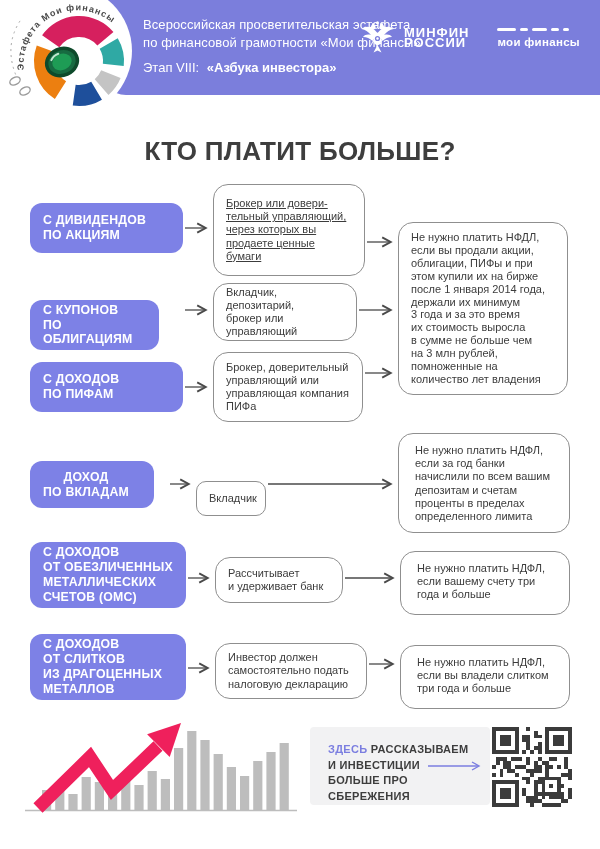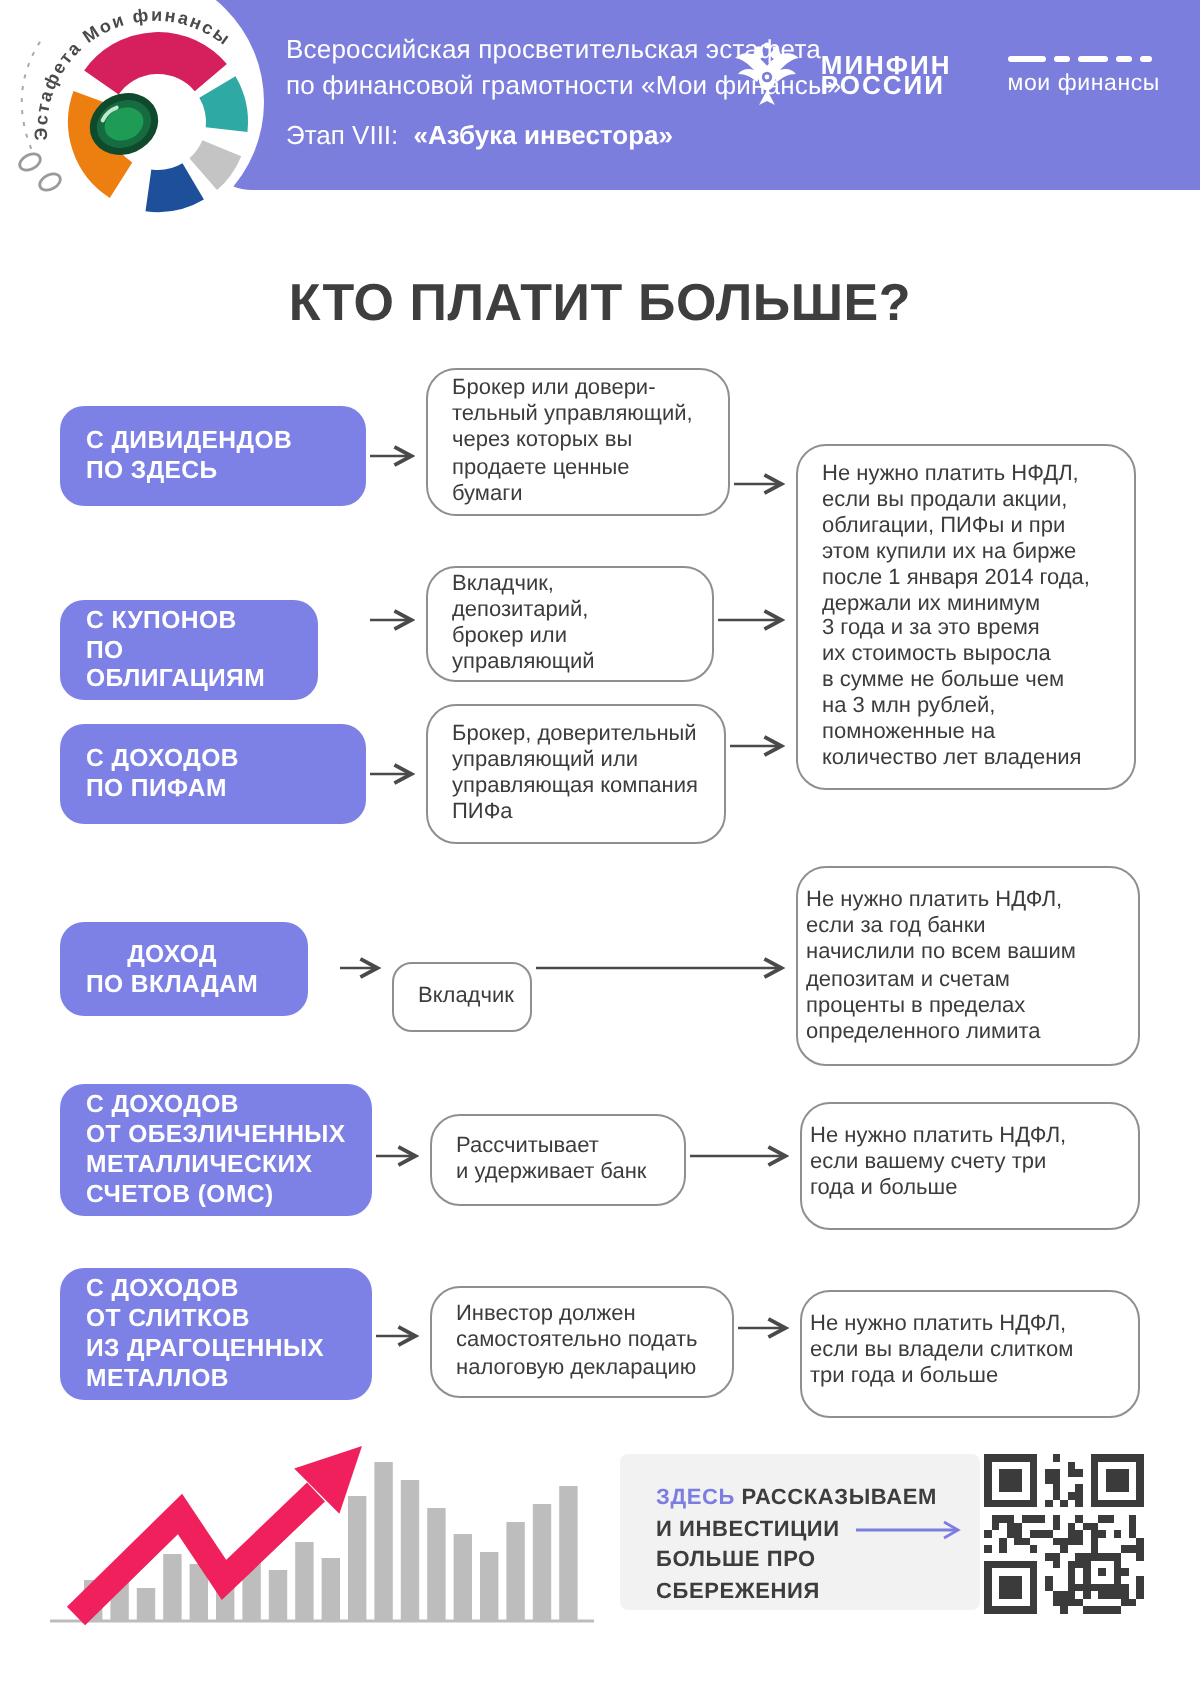--- a/index.html
+++ b/index.html
@@ -18,49 +18,49 @@
   .header-text .l { font-size:13px; line-height:17.5px; font-weight:400; letter-spacing:.1px; }
   .stage { margin-top:9px; font-size:13px; }
   .stage .pre { font-weight:400; }
   .stage .nm  { font-weight:700; margin-left:4px; }
   .logos { position:absolute; right:20px; top:21px; display:flex; align-items:center; color:#fff; }
   .minfin { display:flex; align-items:center; gap:8px; }
   .minfin-label { font-size:13px; font-weight:700; letter-spacing:1px; line-height:10px; }
   .moifin { margin-left:28px; }
   .moifin .dashes { display:flex; gap:4px; margin-bottom:5px; }
   .moifin .dashes i { display:block; height:3px; background:#fff; border-radius:2px; }
-  .moifin .t { font-size:11.5px; font-weight:400; letter-spacing:.3px; }
+  .moifin .t { font-size:11.5px; font-weight:700; letter-spacing:.3px; }
   
   .badge { position:absolute; left:-2px; top:-16px; width:140px; height:136px; }
   
   .title {
     position:absolute; left:0; top:136px; width:100%; text-align:center;
     font-size:26px; font-weight:800; letter-spacing:.3px; color:#3E3E3E;
   }
   
   .lbl {
     position:absolute; background:#7D81E6; border-radius:12px; color:#fff;
     font-size:12.3px; line-height:14.8px; font-weight:700; letter-spacing:.2px;
     display:flex; align-items:center; padding:0 13px; white-space:pre-line;
   }
   .mid, .note {
     position:absolute; background:#fff; border:1.4px solid #8F8F8F; border-radius:15px;
     color:#3C3C3C; font-size:11px; line-height:13.2px; white-space:pre-line;
     display:flex; align-items:center; padding:10px 12px;
   }
-  .note { align-items:flex-start; padding:10px 4px; }
+  .note { align-items:flex-start; padding:10px 16px; }
   .note.tall { line-height:12.9px; padding:8px 12px; }
   
   #l1{left:30px; top:203px; width:153px; height:50px;}
   #l2{left:30px; top:300px; width:129px; height:50px;}
   #l3{left:30px; top:362px; width:153px; height:50px;}
   #l4{left:30px; top:461px; width:124px; height:47px;text-align:center;}
   #l5{left:30px; top:542px; width:156px; height:66px;}
   #l6{left:30px; top:634px; width:156px; height:66px;}
-  #m1{left:213px; top:184px; width:152px; height:74px;}
+  #m1{left:213px; top:184px; width:152px; height:92px;text-decoration:underline;}
   #m2{left:213px; top:283px; width:144px; height:58px;}
   #m3{left:213px; top:352px; width:150px; height:70px;}
   #m4{left:196px; top:466px; width:70px;  height:35px; border-radius:10px;margin-top:15px;}
   #m5{left:215px; top:557px; width:128px; height:46px;}
   #m6{left:215px; top:643px; width:152px; height:56px;}
   #n123{left:398px; top:222px; width:170px; height:173px;}
   #n4{left:398px; top:433px; width:172px; height:100px;}
   #n5{left:400px; top:551px; width:170px; height:64px;}
   #n6{left:400px; top:645px; width:170px; height:64px;}
   .arrows { position:absolute; left:0; top:0; width:600px; height:849px; pointer-events:none; }
@@ -152,21 +152,21 @@
       <ellipse cx="27" cy="107" rx="5.5" ry="3.6" fill="#fff" stroke="#9a9a9a" stroke-width="1.4" transform="rotate(-28 27 107)"></ellipse>
       <text font-family="Liberation Sans, sans-serif" font-size="9" font-weight="700" fill="#4A4A4A" letter-spacing="1">
         <textPath href="#arcpath" startOffset="4%">Эстафета Мои финансы</textPath>
       </text>
     </svg>
   </div>
 
   <div class="title">КТО ПЛАТИТ БОЛЬШЕ?</div>
 
   <div class="lbl" id="l1">С ДИВИДЕНДОВ
-ПО ЗДЕСЬ</div>
+ПО АКЦИЯМ</div>
   <div class="lbl" id="l2">С КУПОНОВ
 ПО ОБЛИГАЦИЯМ</div>
   <div class="lbl" id="l3">С ДОХОДОВ
 ПО ПИФАМ</div>
   <div class="lbl" id="l4">ДОХОД
 ПО ВКЛАДАМ</div>
   <div class="lbl" id="l5">С ДОХОДОВ
 ОТ ОБЕЗЛИЧЕННЫХ
 МЕТАЛЛИЧЕСКИХ
 СЧЕТОВ (ОМС)</div>

